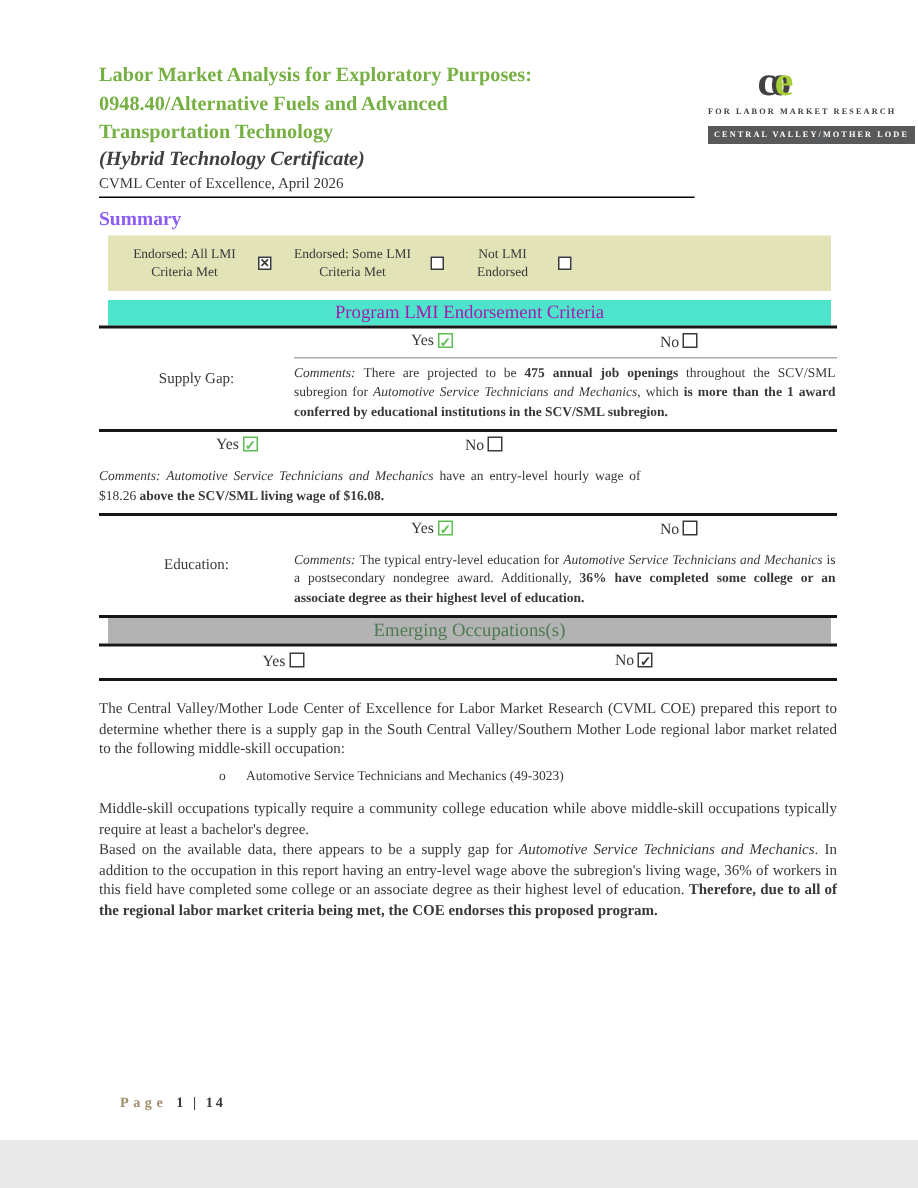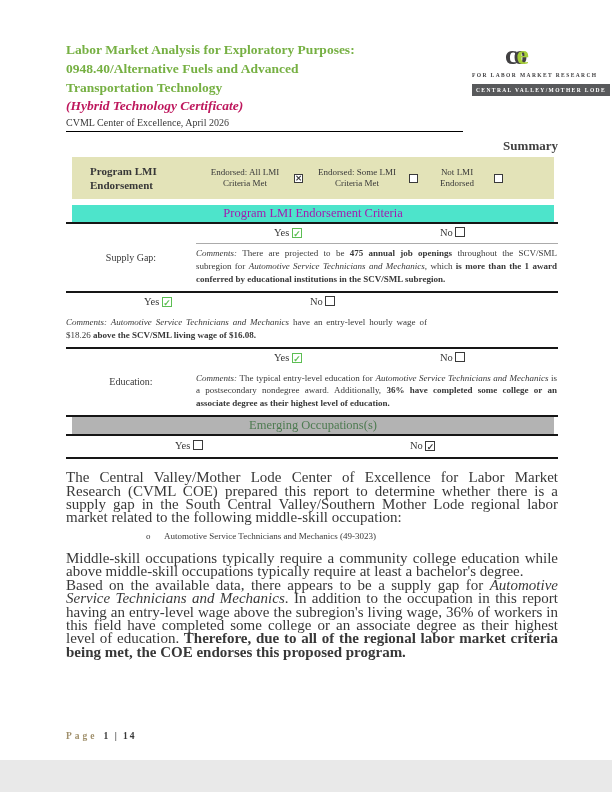--- a/index.html
+++ b/index.html
@@ -8,34 +8,34 @@
     position:relative; width:612px; height:760px; margin:0 auto;
     background:#ffffff; font-family:Liberation Serif, serif;
     color:#383838; overflow:hidden;
   }
   .content { position:absolute; left:66px; top:40px; width:492px; }
 
   
   .header-flex { display:flex; justify-content:space-between; align-items:flex-start; }
   .title-block { width:390px; }
   .title-line { color:#76B043; font-weight:700; font-size:13.5px; line-height:19px; }
-  .title-sub  { color:#be185d; font-weight:700; font-style:italic; font-size:13.5px; line-height:18px; }
+  .title-sub  { color:#404040; font-weight:700; font-style:italic; font-size:13.5px; line-height:18px; }
   .byline { font-size:10px; line-height:14px; color:#383838; margin-top:1px; }
   .hr-byline { width:397px; border-bottom:1.5px solid #000; margin-top:1px; }
 
   .logo { width:86px; text-align:center; margin-top:2px; }
   .logo-word { font-weight:700; font-size:28px; line-height:26px; letter-spacing:-4px; }
   .logo-c, .logo-o { color:#414042; }
   .logo-e { color:#A6CE39; margin-left:-7px; }
   .logo-tagline { font-size:5.5px; font-weight:700; letter-spacing:1.4px; color:#414042; margin-top:4px; white-space:nowrap; }
   .logo-banner { display:inline-block; background:#58595B; color:#fff; font-size:5.5px; font-weight:700;
                  letter-spacing:1.4px; padding:3px 4px; margin-top:3px; white-space:nowrap; }
 
   
-  .summary-heading { color:#404040; font-weight:700; font-size:13px; margin-top:6px;text-align:right; }
+  .summary-heading { color:#8b5cf6; font-weight:700; font-size:13px; margin-top:6px; }
 
   .endorse-box { background:#E3E3B8; margin:3px 4px 0 6px; padding:7px 10px;
                  display:flex; align-items:center; }
   .endorse-label { width:122px; font-weight:700; font-size:11px; line-height:14px; padding-left:8px; }
   .endorse-opt-text { font-size:9px; line-height:11.5px; text-align:center; }
   .w1 { width:82px; } .w2 { width:88px; } .w3 { width:58px; }
   .endorse-box .cb { margin:0 10px 0 8px; }
 
   .cb { display:inline-block; width:9px; height:9px; border:1px solid #3a3a3a;
         font-size:8px; line-height:8px; text-align:center; vertical-align:-1px;
@@ -60,29 +60,29 @@
 
   
   .emerging-bar { background:#B3B3B3; color:#4E7B51; font-size:12.5px; text-align:center;
                   height:17px; line-height:17px; margin:0 4px 0 6px; }
   .emerge-yn { position:relative; height:17px; font-size:10.5px; margin-top:4px; }
   .emerge-yes { position:absolute; left:109px; }
   .emerge-no  { position:absolute; left:344px; }
   .emerge-comments { font-size:9px; text-align:center; padding-right:28px; margin-top:2px; padding-bottom:4px; }
 
   
-  .body-text { font-size:15px; line-height:13.4px; text-align:justify; }
+  .body-text { font-size:10px; line-height:13.4px; text-align:justify; }
   .p1 { margin-top:12px; }
   .bullet-row { margin:4px 0 4px 80px; font-size:9px; line-height:15px; }
   .bullet-marker { display:inline-block; width:18px; }
   .p2 { margin-top:8px; }
   .p3 { margin-top:0; }
 
   
-  .footer { position:absolute; left:66px; top:731px; font-size:9.5px; font-weight:700; letter-spacing:3px;text-align:right; }
+  .footer { position:absolute; left:80px; top:731px; font-size:9.5px; font-weight:700; letter-spacing:3px;text-align:right; }
   .footer-word { color:#A0906C; }
   .footer-num  { color:#383838; margin-left:6px; letter-spacing:2px; }
 </style>
 </head>
 <body>
 
 <div class="page">
   <div class="content">
 
     <div class="header-flex">
@@ -97,21 +97,20 @@
       <div class="logo">
         <div class="logo-word"><span class="logo-c">c</span><span class="logo-o">o</span><span class="logo-e">e</span></div>
         <div class="logo-tagline">FOR LABOR MARKET RESEARCH</div>
         <div class="logo-banner">CENTRAL VALLEY/MOTHER LODE</div>
       </div>
     </div>
 
     <div class="summary-heading">Summary</div>
 
     <div class="endorse-box">
-      <div class="endorse-label">Program LMI Endorsement</div>
       <div class="endorse-opt-text w1">Endorsed: All LMI Criteria Met</div>
       <span class="cb">✕</span>
       <div class="endorse-opt-text w2">Endorsed: Some LMI Criteria Met</div>
       <span class="cb"></span>
       <div class="endorse-opt-text w3">Not LMI Endorsed</div>
       <span class="cb"></span>
     </div>
 
     <div class="criteria-bar">Program LMI Endorsement Criteria</div>
     <div class="bar-rule"></div>

